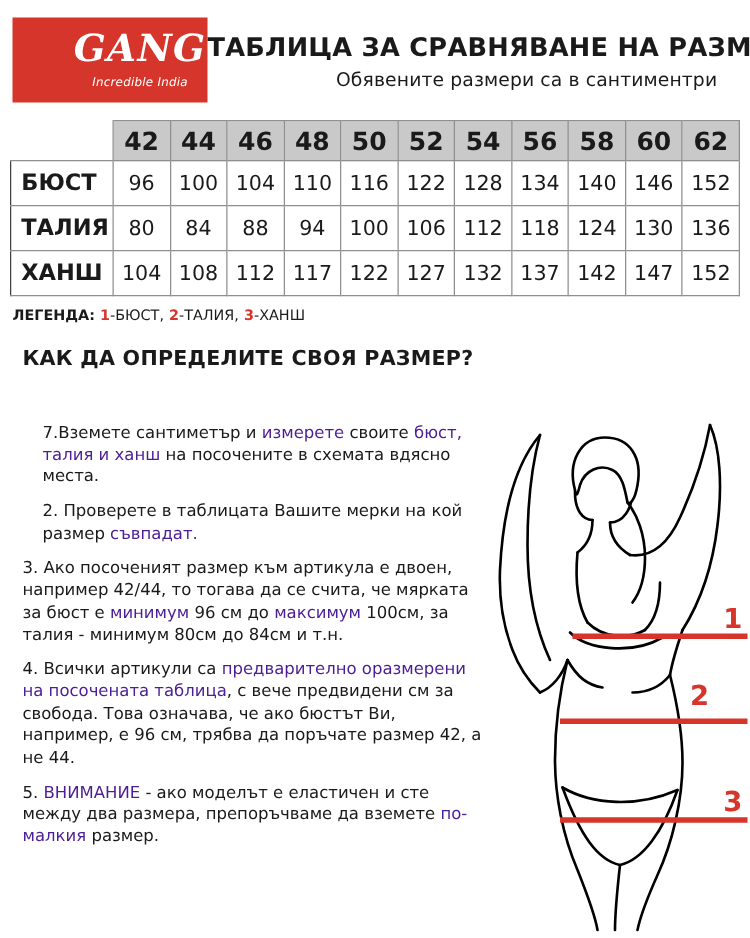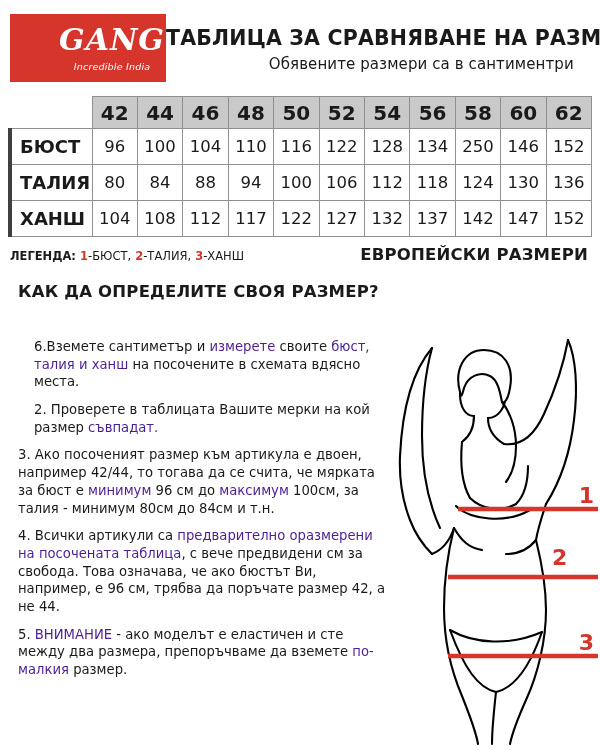--- a/index.html
+++ b/index.html
@@ -100,21 +100,21 @@
     background: #ffffff;
     border-left: 1px solid #ffffff;
     border-top: 1px solid #ffffff;
   }
   table.size-table tbody th {
     background: #ffffff;
     font-weight: bold;
     font-size: 18px;
     text-align: left;
     padding-left: 8px;
-    border-left: 4px solid #404040;
+    border-left: 1px solid #404040;
   }
   col.label-col { width: 82px; }
 
   
   .legend-row {
     display: flex;
     align-items: baseline;
     justify-content: space-between;
     padding: 8px 12px 0 10px;
     gap: 20px;
@@ -211,21 +211,21 @@
         <tr>
           <th>БЮСТ</th>
           <td>96</td>
           <td>100</td>
           <td>104</td>
           <td>110</td>
           <td>116</td>
           <td>122</td>
           <td>128</td>
           <td>134</td>
-          <td>250</td>
+          <td>140</td>
           <td>146</td>
           <td>152</td>
         </tr>
         <tr>
           <th>ТАЛИЯ</th>
           <td>80</td>
           <td>84</td>
           <td>88</td>
           <td>94</td>
           <td>100</td>
@@ -254,28 +254,27 @@
     </table>
   </div>
 
   <div class="legend-row">
     <div class="legend">
       <span class="legend-title">ЛЕГЕНДА:</span>
       <span class="num">1</span><span class="word">-БЮСТ,</span>
       <span class="num">2</span><span class="word">-ТАЛИЯ,</span>
       <span class="num">3</span><span class="word">-ХАНШ</span>
     </div>
-    <div class="euro">ЕВРОПЕЙСКИ РАЗМЕРИ</div>
   </div>
 
   <div class="howto-title">КАК ДА ОПРЕДЕЛИТЕ СВОЯ РАЗМЕР?</div>
 
   <div class="steps">
     <div class="step indent1">
-      <span>6.Вземете сантиметър и </span><span class="red">измерете</span><span> своите </span><span class="red">бюст, талия и ханш</span><span> на посочените в схемата вдясно места.</span>
+      <span>7.Вземете сантиметър и </span><span class="red">измерете</span><span> своите </span><span class="red">бюст, талия и ханш</span><span> на посочените в схемата вдясно места.</span>
     </div>
     <div class="step indent1">
       <span>2. Проверете в таблицата Вашите мерки на кой размер </span><span class="red">съвпадат.</span>
     </div>
     <div class="step">
       <span>3. Ако посоченият размер към артикула е двоен, например 42/44, то тогава да се счита, че мярката за бюст е </span><span class="red">минимум</span><span>  96 см до </span><span class="red">максимум</span><span> 100см, за талия - минимум 80см до 84см и т.н.</span>
     </div>
     <div class="step">
       <span>4. Всички артикули са </span><span class="red">предварително оразмерени на посочената таблица</span><span>, с вече предвидени см за свобода. Това означава, че ако бюстът Ви, например, е 96 см, трябва да поръчате размер 42, а не 44.</span>
     </div>

